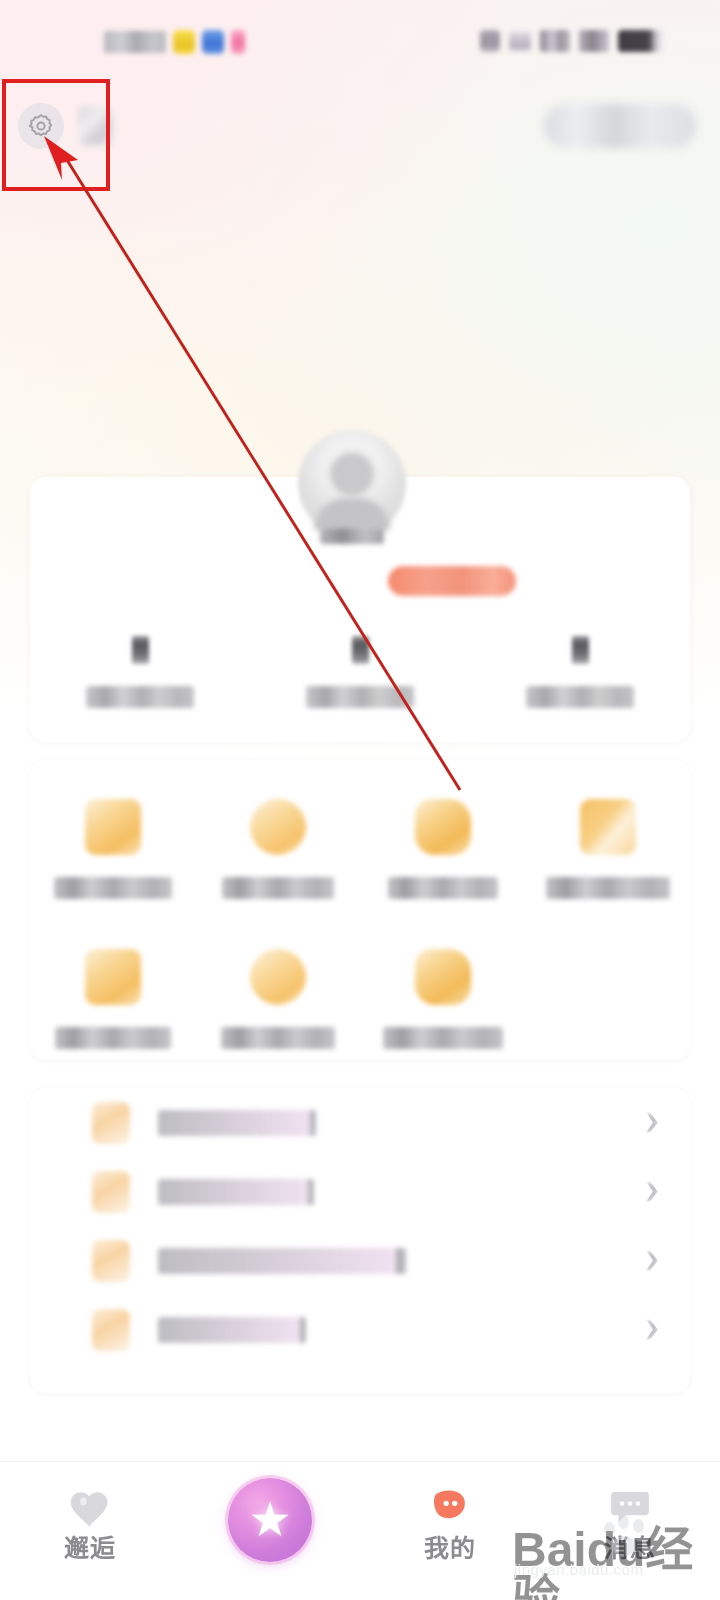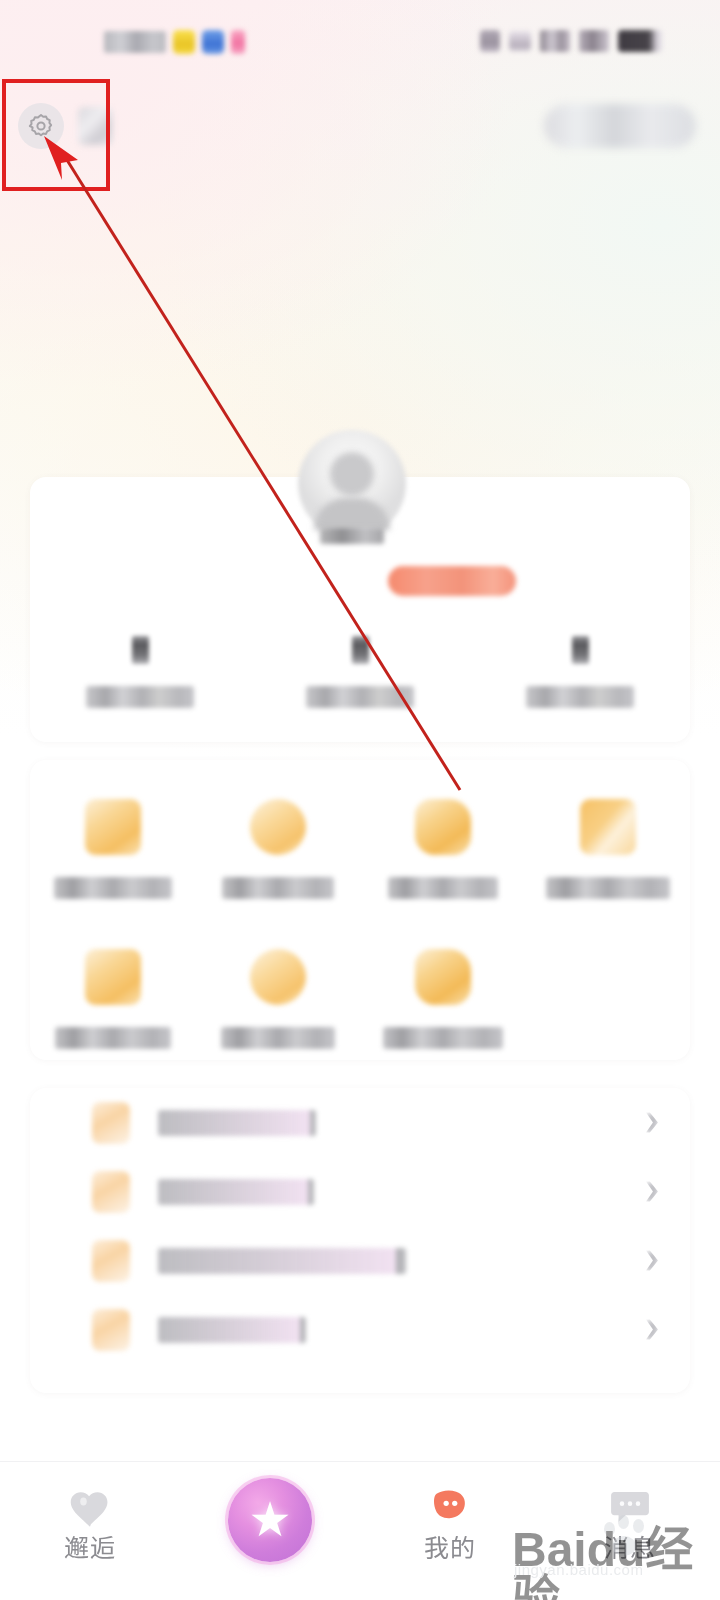--- a/index.html
+++ b/index.html
@@ -293,20 +293,21 @@
     display: flex;
     align-items: center;
     justify-content: center;
   }
   .nav-lbl {
     margin-top: 4px;
     font-size: 25px;
     color: #8b8b90;
     letter-spacing: 1px;
     line-height: 1;
+    font-weight: bold;
   }
   .nav-center-btn {
     position: absolute;
     top: 16px;
     width: 84px; height: 84px;
     border-radius: 50%;
     background: radial-gradient(circle at 36% 30%, #f3a9e8 0%, #e48fe0 32%, #cf7ddb 62%, #c171d6 100%);
     box-shadow: 0 0 0 3px rgba(243,160,226,0.45), 0 3px 12px rgba(201,113,214,0.35);
     display: flex;
     align-items: center;

